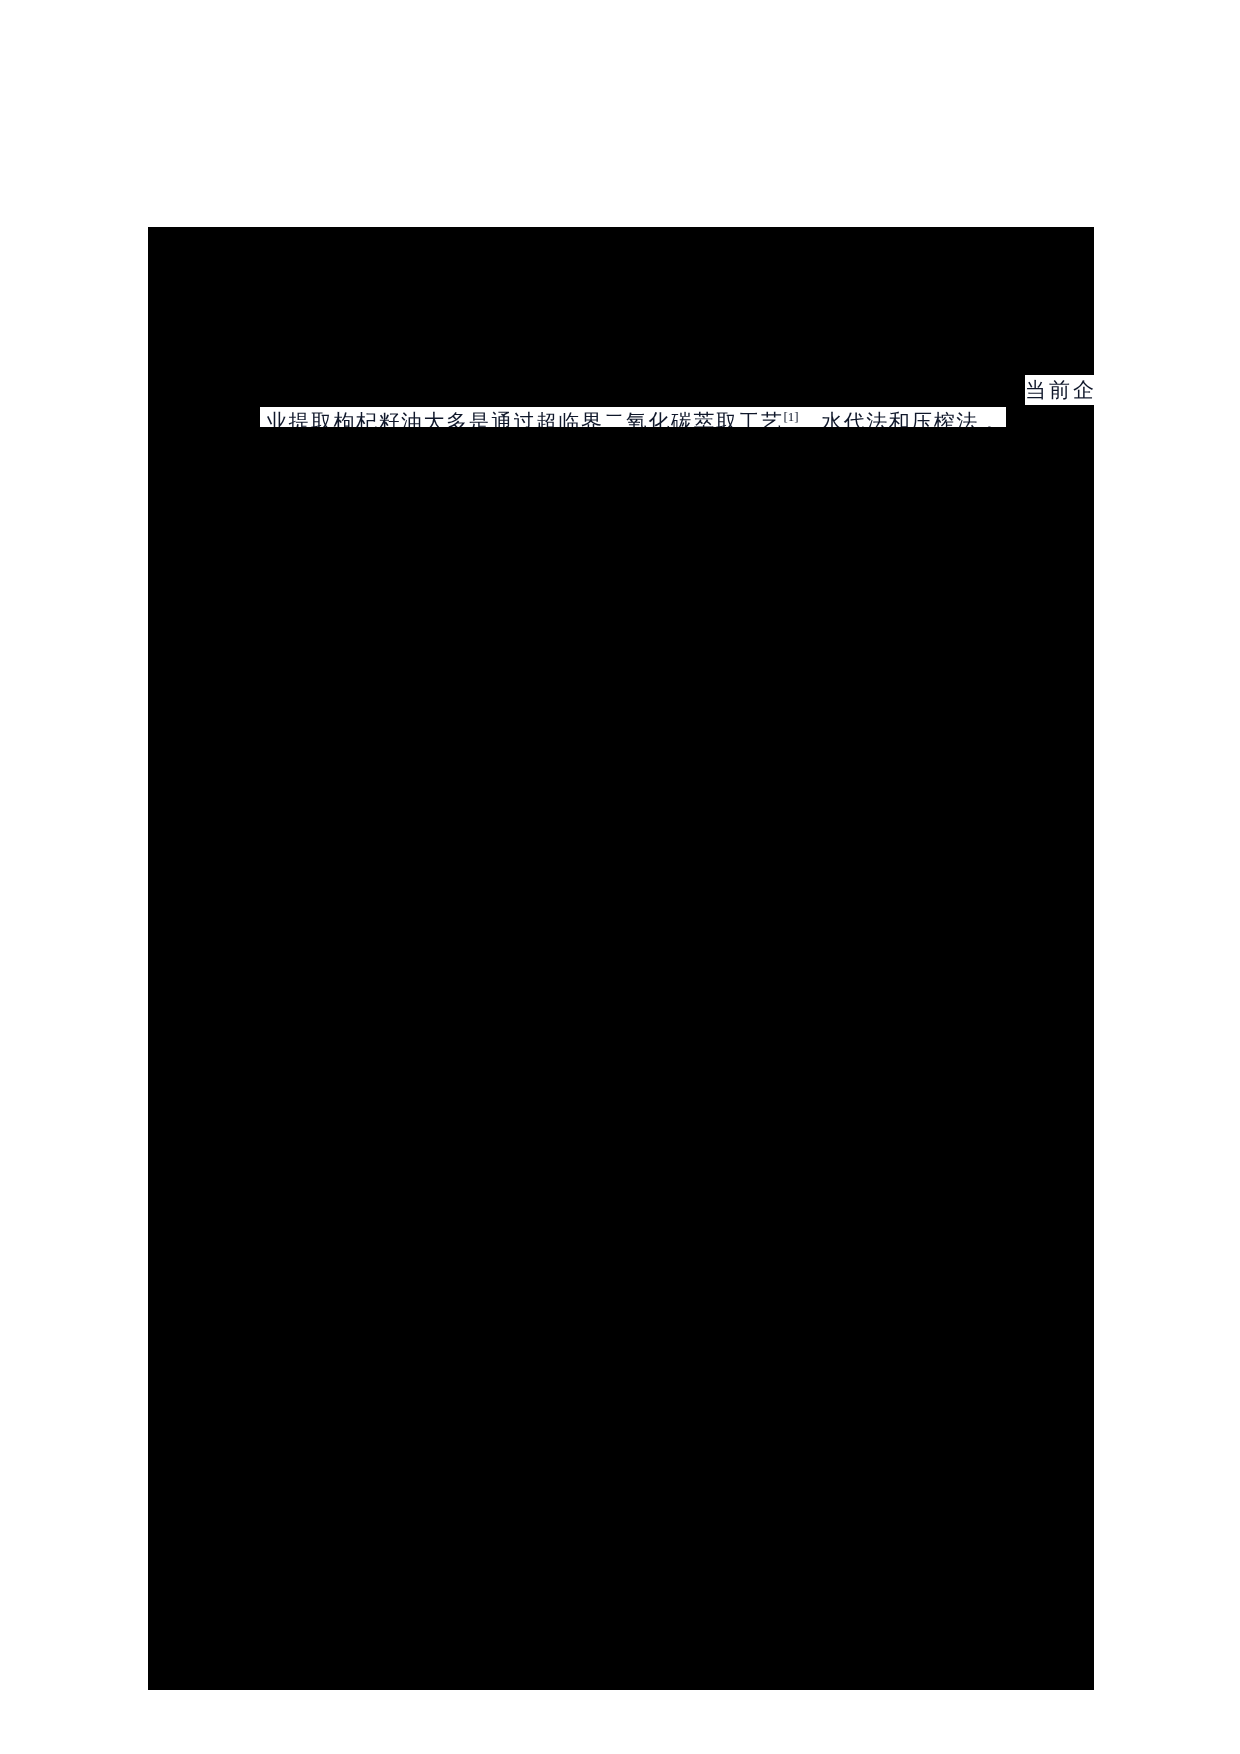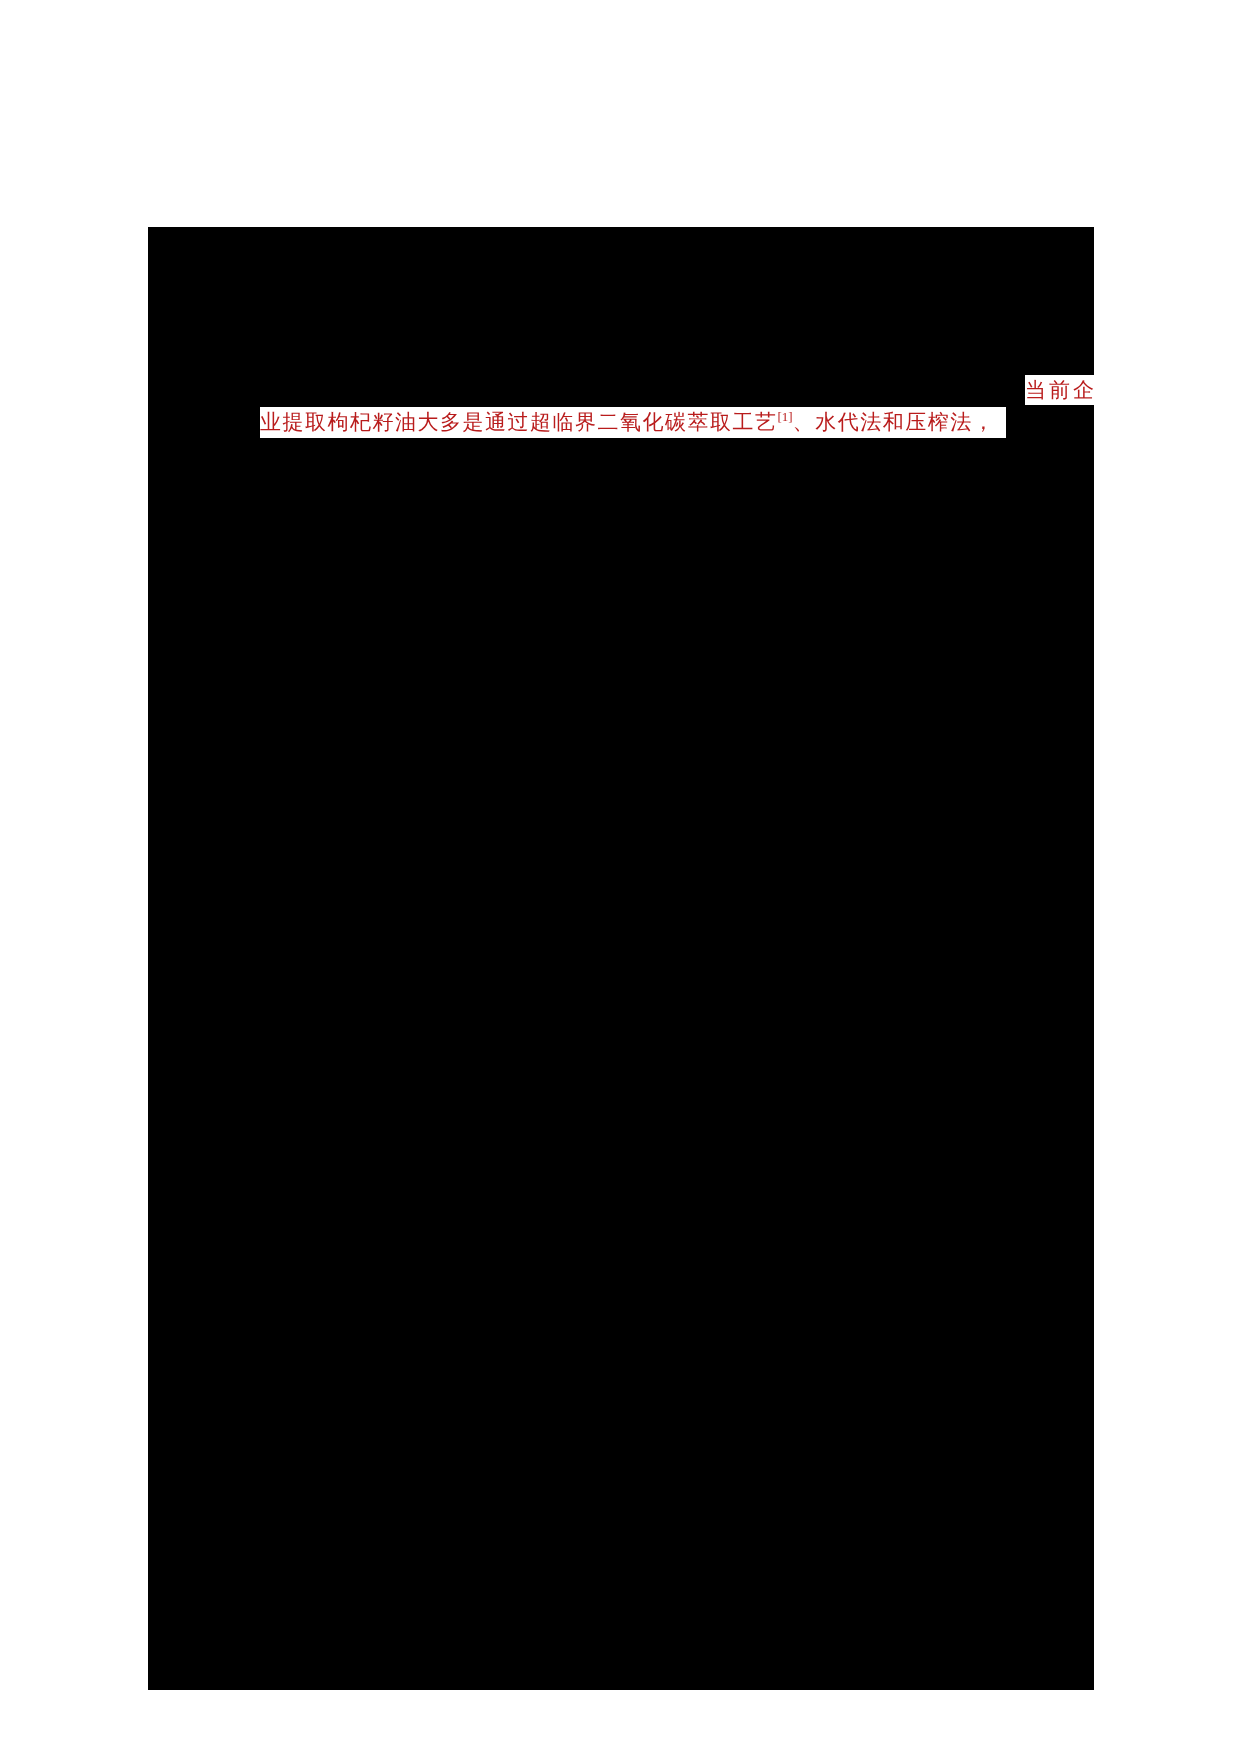--- a/index.html
+++ b/index.html
@@ -19,40 +19,41 @@
     position: absolute;
     left: 148px;
     top: 227px;
     width: 946px;
     height: 1463px;
     background: #000000;
   }
   .hl {
     position: absolute;
     background: #ffffff;
-    color: #b91c1c;
+    color: #0f172a;
     font-size: 21px;
     white-space: nowrap;
     overflow: hidden;
   }
   .hl-line1 {
     left: 877px;          
     top: 148px;           
     width: 72px;
     height: 30px;
     line-height: 30px;
     text-align: center;
     letter-spacing: 3px;
   }
   .hl-line2 {
     left: 112px;          
     top: 180px;           
     width: 746px;
-    height: 31px;
+    height: 20px;
     line-height: 31px;
+    padding-left: 6px;
     box-sizing: border-box;
     letter-spacing: 1.5px;
   }
   .hl-line2 sup {
     font-size: 13px;
     letter-spacing: 0;
     line-height: 0;
     vertical-align: super;
   }
 </style>

